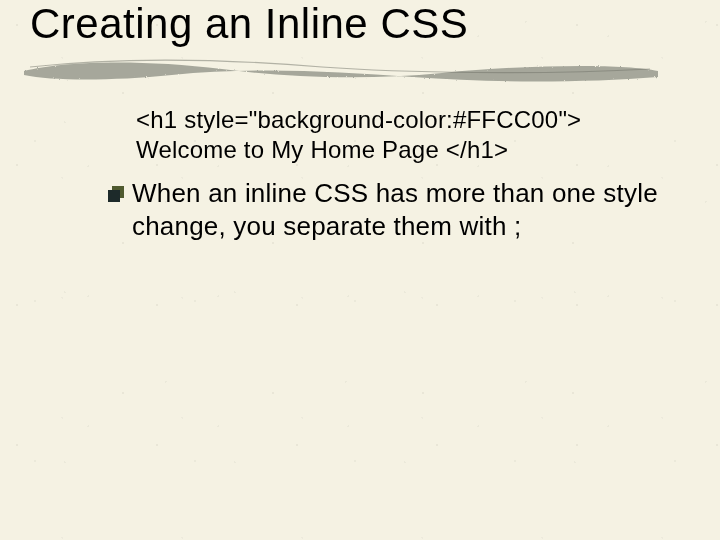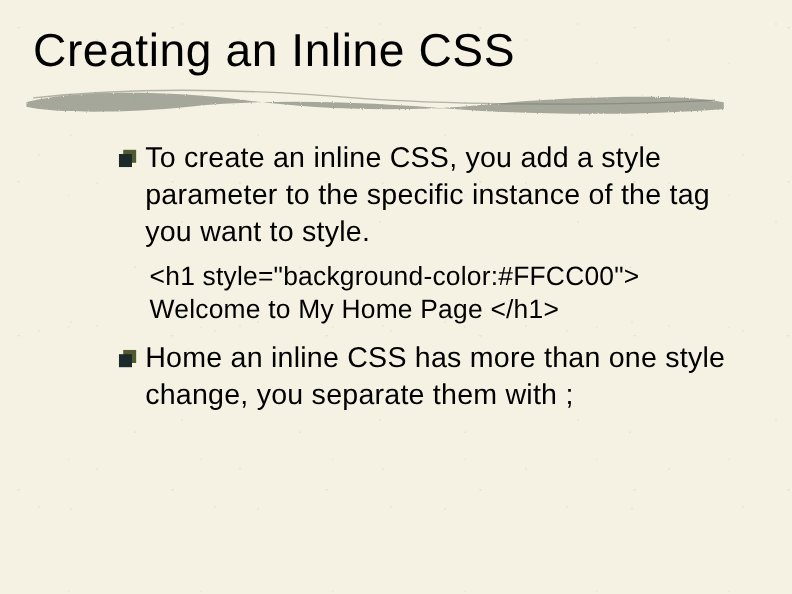--- a/index.html
+++ b/index.html
@@ -25,21 +25,21 @@
       radial-gradient(circle at 68% 28%, rgba(0,0,0,.04) 1px, transparent 1px),
       radial-gradient(circle at 82% 62%, rgba(0,0,0,.05) 1px, transparent 1px),
       radial-gradient(circle at 22% 88%, rgba(0,0,0,.04) 1px, transparent 1px),
       radial-gradient(circle at 52% 48%, rgba(0,0,0,.03) 1px, transparent 1px),
       radial-gradient(circle at 92% 12%, rgba(0,0,0,.04) 1px, transparent 1px);
     background-size: 140px 140px, 170px 170px, 130px 130px, 150px 150px, 160px 160px, 120px 120px, 180px 180px;
     pointer-events: none;
   }
   .slide {
     position: relative;
-    padding: 23px 30px 20px 30px;
+    padding: 1px 30px 20px 30px;
     box-sizing: border-box;
     height: 100%;
   }
   .title {
     font-size: 42px;
     font-weight: normal;
     margin: 0 0 6px 0;
     line-height: 1.1;
     letter-spacing: .5px;
   }
@@ -95,41 +95,32 @@
           </filter>
       </defs>
       <path d="M2 18 C 40 8, 120 6, 200 16 C 260 24, 340 28, 420 20 C 500 12, 600 10, 636 18
                L 636 24 C 560 30, 470 30, 390 24 C 310 18, 230 14, 150 22 C 90 28, 30 28, 2 22 Z" fill="#8c8f84" opacity="0.75" filter="url(#rough)"></path>
       <path d="M8 14 C 80 6, 180 4, 300 14 C 380 20, 520 22, 628 16" stroke="#6f7268" stroke-width="1.2" fill="none" opacity="0.5"></path>
     </svg>
   </div>
 
   <div class="content">
 
-    <div class="bullet-row">
-      <span class="bullet-icon">
-        <svg width="16" height="16" viewBox="0 0 16 16">
-          <rect x="4" y="0" width="12" height="12" fill="#4f5a2f"></rect>
-          <rect x="0" y="4" width="12" height="12" fill="#1d2a2a"></rect>
-        </svg>
-      </span>
-      <span class="bullet-text">To create an inline CSS, you add a style parameter to the specific instance of the tag you want to style.</span>
-    </div>
 
 
     <div class="code-block">
       <div>&lt;h1 style="background-color:#FFCC00"&gt;</div>
       <div>Welcome to My Home Page &lt;/h1&gt;</div>
     </div>
 
     <div class="bullet-row">
       <span class="bullet-icon">
         <svg width="16" height="16" viewBox="0 0 16 16">
           <rect x="4" y="0" width="12" height="12" fill="#4f5a2f"></rect>
           <rect x="0" y="4" width="12" height="12" fill="#1d2a2a"></rect>
         </svg>
       </span>
-      <span class="bullet-text">Home an inline CSS has more than one style change, you separate them with ;</span>
+      <span class="bullet-text">When an inline CSS has more than one style change, you separate them with ;</span>
     </div>
 
   </div>
 
 </div>
 
 </body></html>

